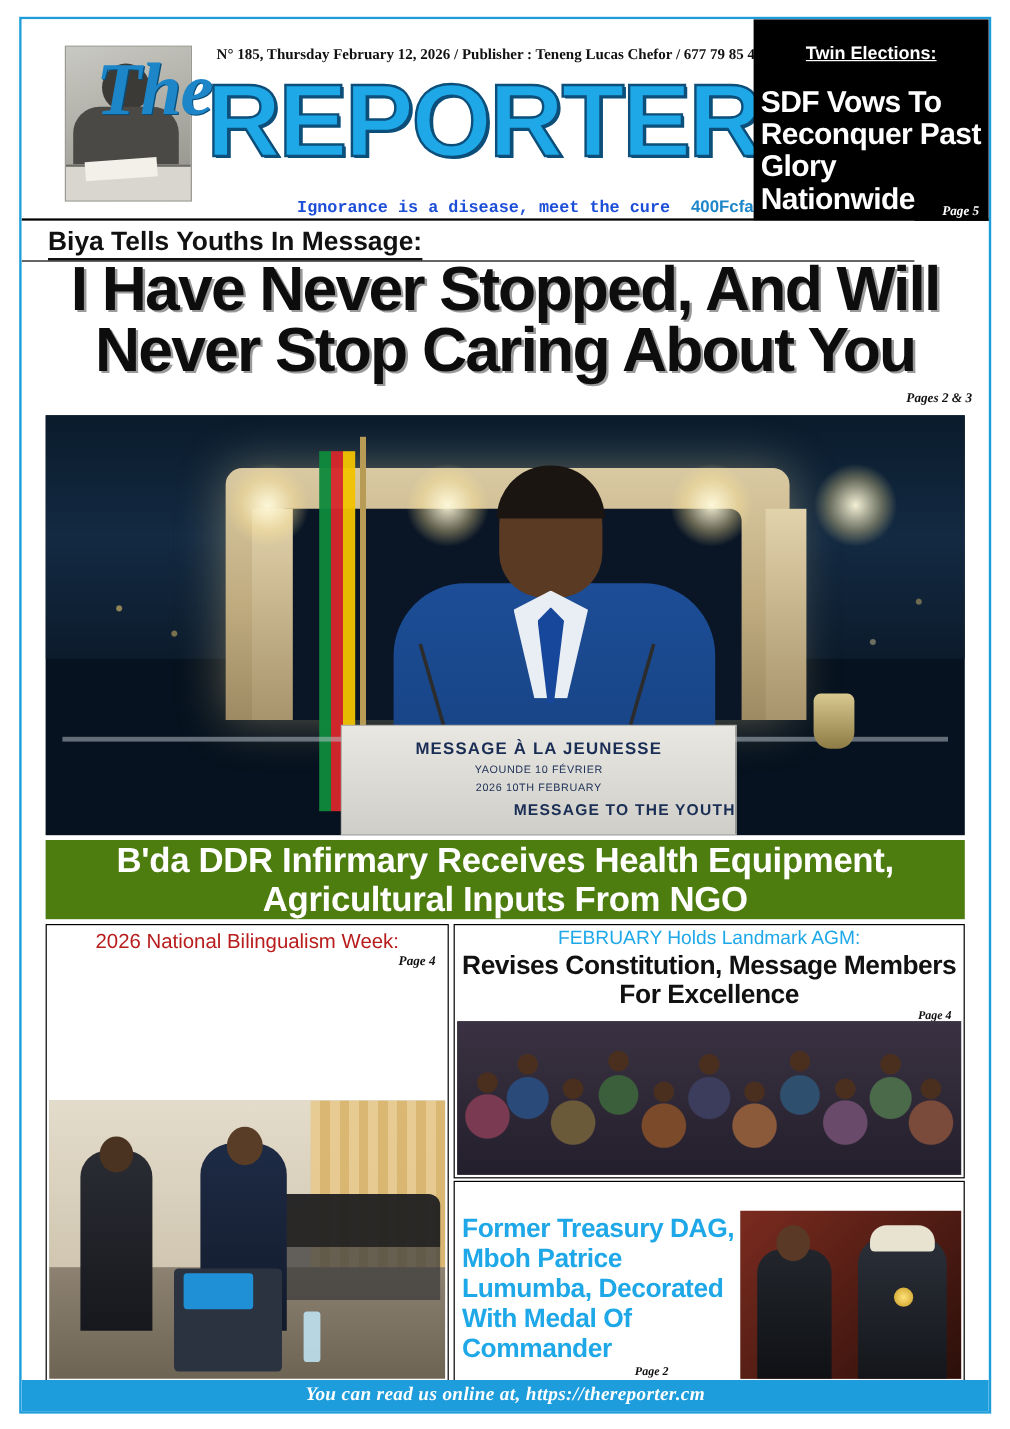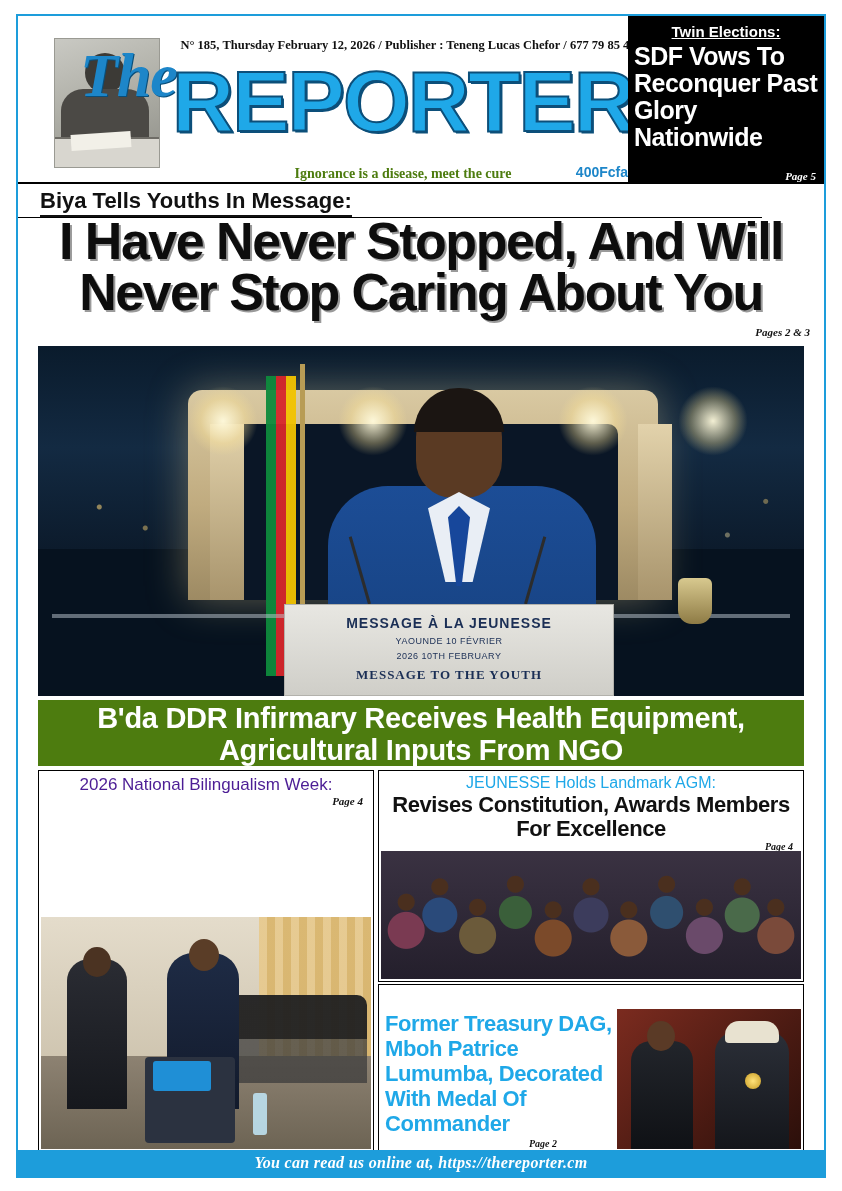--- a/index.html
+++ b/index.html
@@ -112,62 +112,62 @@
     color: #1fa8e8;
     letter-spacing: -2px;
     -webkit-text-stroke: 2px #0c4f7a;
     text-shadow: 2px 2px 0 #0c4f7a;
   }
   .slogan {
     position: absolute;
     left: 150px; top: 150px;
     width: 470px;
     text-align: center;
-    font-family: Liberation Serif, serif;
+    font-family: Liberation Mono, monospace;
     font-weight: bold;
     font-size: 14px;
-    color: #4d7c0f;
+    color: #1d4ed8;
   }
   .price {
     position: absolute;
     right: 196px; top: 148px;
     font-family: "Liberation Sans", sans-serif;
     font-weight: bold;
     font-size: 14px;
     color: #1d86c9;
   }
 
   
   .teaser {
     position: absolute;
     right: 0; top: 0;
     width: 196px;
     height: 168px;
     background: #000000;
     box-sizing: border-box;
-    padding: 7px 6px;
+    padding: 20px 6px;
     overflow: hidden;
   }
   .teaser-kicker {
     font-family: "Liberation Sans", sans-serif;
     font-weight: bold;
     font-size: 15px;
     color: #ffffff;
     text-align: center;
     text-decoration: underline;
     line-height: 18px;
   }
   .teaser-head {
     font-family: "Liberation Sans", sans-serif;
     font-weight: bold;
     font-size: 25px;
     line-height: 27px;
     color: #ffffff;
     text-align: left;
-    margin-top: 2px;
+    margin-top: 18px;
     letter-spacing: -0.5px;
   }
   .teaser-page {
     position: absolute;
     right: 8px; bottom: 2px;
     font-family: "Liberation Serif", serif;
     font-style: italic;
     font-weight: bold;
     font-size: 11px;
     color: #ffffff;
@@ -337,26 +337,27 @@
     color: #1a2e55;
   }
   .mp-podium-l2 {
     font-family: "Liberation Sans", sans-serif;
     font-size: 9px;
     color: #1a2e55;
     margin-top: 5px;
     letter-spacing: .5px;
   }
   .mp-podium-l3 {
-    font-family: Liberation Serif, serif;
+    font-family: Liberation Sans, sans-serif;
     font-weight: bold;
     font-size: 13px;
     letter-spacing: 1px;
     color: #1a2e55;
     margin-top: 6px;
+    text-align: right;
   }
   .mp-mic {
     position: absolute;
     width: 3px; height: 70px;
     background: #2c2c2c;
     transform-origin: bottom center;
   }
   .mp-trophy {
     position: absolute;
     right: 92px; bottom: 72px;
@@ -396,21 +397,21 @@
     left: 20px; top: 754px;
     width: 336px; height: 382px;
     background: #ffffff;
     border: 1px solid #000;
     box-sizing: border-box;
     overflow: hidden;
   }
   .cl-kicker {
     font-family: "Liberation Sans", sans-serif;
     font-size: 17px;
-    color: #4c1d95;
+    color: #b91c1c;
     text-align: center;
     padding-top: 4px;
   }
   .cl-head {
     font-family: "Liberation Sans", sans-serif;
     font-weight: bold;
     font-size: 26px;
     line-height: 30px;
     color: #1fa8e8;
     padding: 2px 6px 0 6px;
@@ -728,22 +729,22 @@
         <div class="clp-man1h"></div>
         <div class="clp-man2"></div>
         <div class="clp-man2h"></div>
         <div class="clp-cart"></div>
         <div class="clp-box"></div>
         <div class="clp-bottle"></div>
       </div>
     </div>
 
     <div class="col-right-top">
-      <div class="crt-kicker">JEUNESSE Holds Landmark AGM:</div>
-      <div class="crt-head">Revises Constitution, Awards Members For Excellence</div>
+      <div class="crt-kicker">FEBRUARY Holds Landmark AGM:</div>
+      <div class="crt-head">Revises Constitution, Message Members For Excellence</div>
       <div class="crt-page">Page 4</div>
       <div class="crt-photo">
         <div class="crowd-bg"></div>
         <div class="crowd-heads"></div>
       </div>
     </div>
 
     <div class="col-right-bottom">
       <div class="crb-head">Former Treasury DAG, Mboh Patrice Lumumba, Decorated With Medal Of Commander</div>
       <div class="crb-page">Page 2</div>

